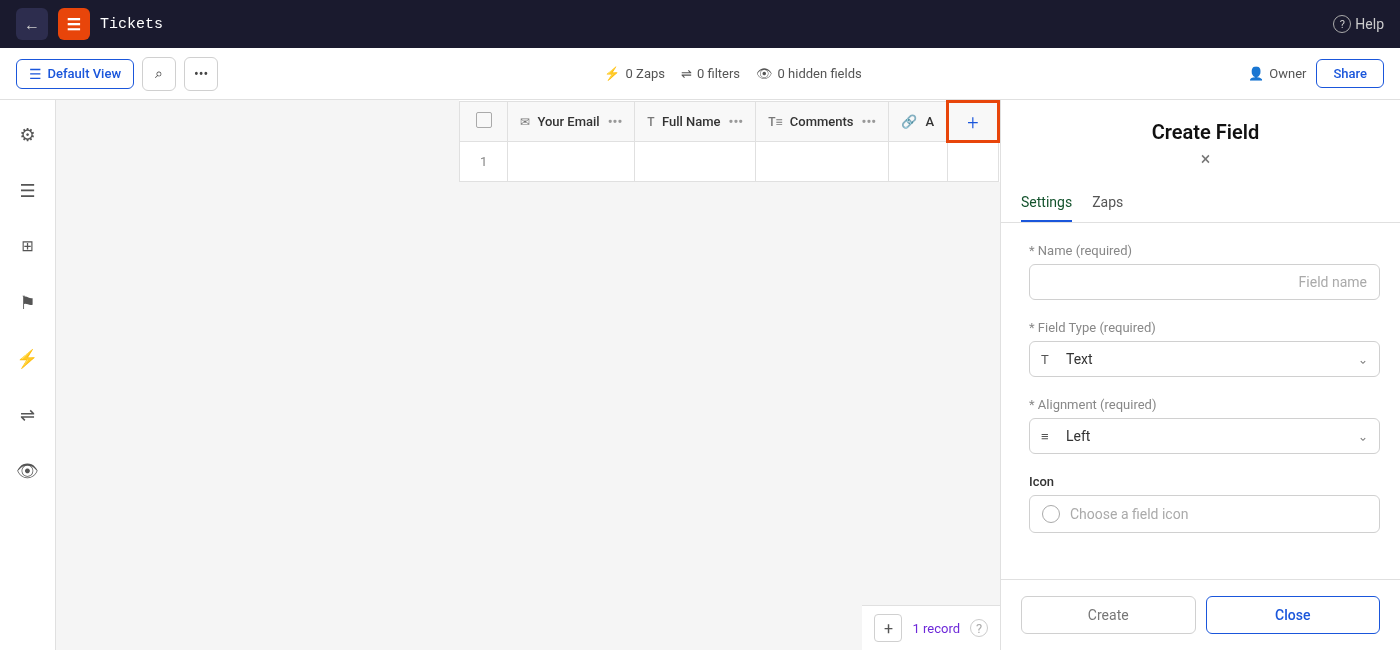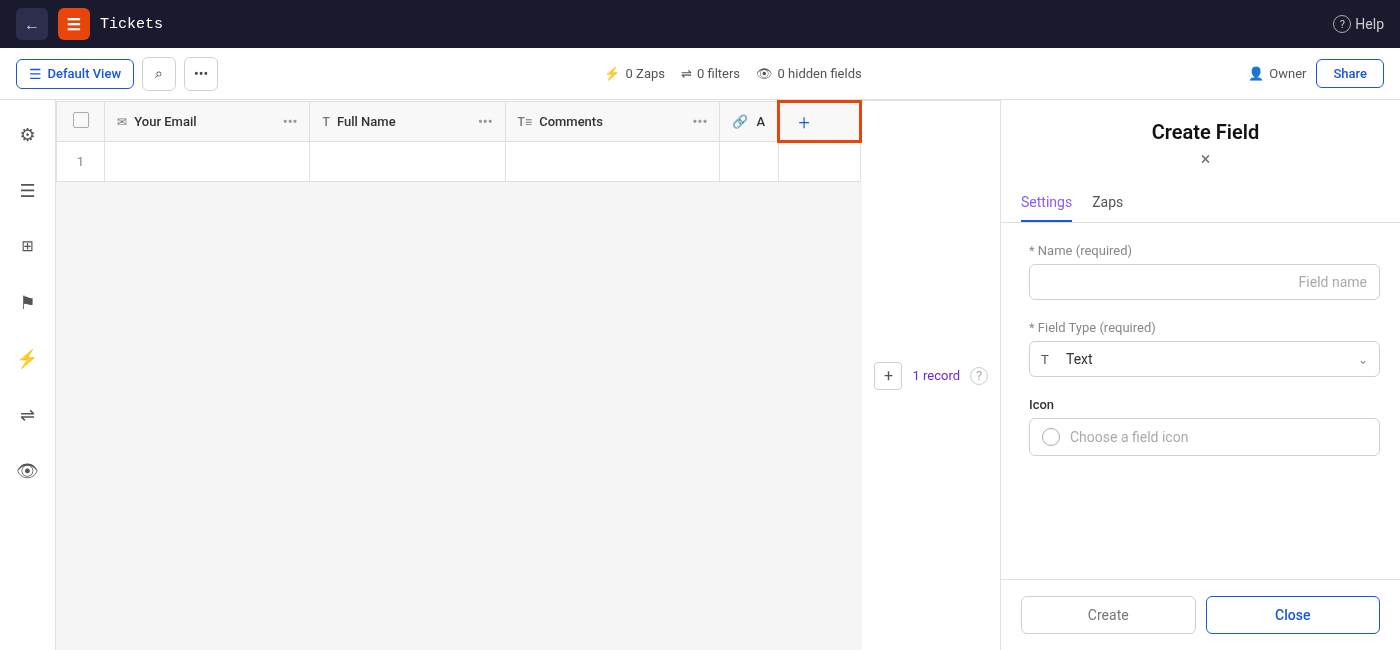--- a/index.html
+++ b/index.html
@@ -135,21 +135,22 @@
       background: none;
       border: none;
     }
 
     
     .table-area {
       flex: 1;
       background: #f5f5f5;
       overflow: hidden;
       display: flex;
-      flex-direction: row;
+      flex-direction: column;
+      align-items: flex-end;
     }
     .table-wrapper {
       overflow: auto;
       flex: 1;
     }
     table {
       border-collapse: collapse;
       background: white;
       min-width: 100%;
     }
@@ -238,21 +239,21 @@
       padding: 10px 0;
       font-size: 14px;
       cursor: pointer;
       border-bottom: 2px solid transparent;
       color: #555;
       background: none;
       border: none;
       border-bottom: 2px solid transparent;
     }
     .panel-tab.active {
-      color: #8b5cf6;
+      color: #14532d;
       border-bottom: 2px solid #1a56db;
     }
     .panel-body {
       padding: 20px;
       display: flex;
       flex-direction: column;
       gap: 20px;
       flex: 1;
     }
     .field-group { display: flex; flex-direction: column; gap: 6px; margin-left: 8px; }
@@ -536,20 +537,35 @@
             <option>Number</option>
             <option>Date</option>
             <option>Email</option>
             <option>URL</option>
             <option>Checkbox</option>
           </select>
           <span style="position:absolute;left:12px;top:50%;transform:translateY(-50%);color:#555;font-size:13px;pointer-events:none;">T</span>
         </div>
       </div>
 
+      <div class="field-group">
+        <label class="field-label">
+          <span>* </span>
+          <span>Alignment</span>
+          <span style="color:#888;font-weight:400;"> <span>(required)</span></span>
+        </label>
+        <div class="select-wrapper">
+          <select style="padding-left:36px;">
+            <option>Left</option>
+            <option>Center</option>
+            <option>Right</option>
+          </select>
+          <span style="position:absolute;left:12px;top:50%;transform:translateY(-50%);color:#555;font-size:13px;pointer-events:none;">≡</span>
+        </div>
+      </div>
 
       <div class="field-group">
         <label class="field-label">Icon</label>
         <div class="icon-field">
           <div class="icon-circle"></div>
           <span>Choose a field icon</span>
         </div>
       </div>
     </div>
 

